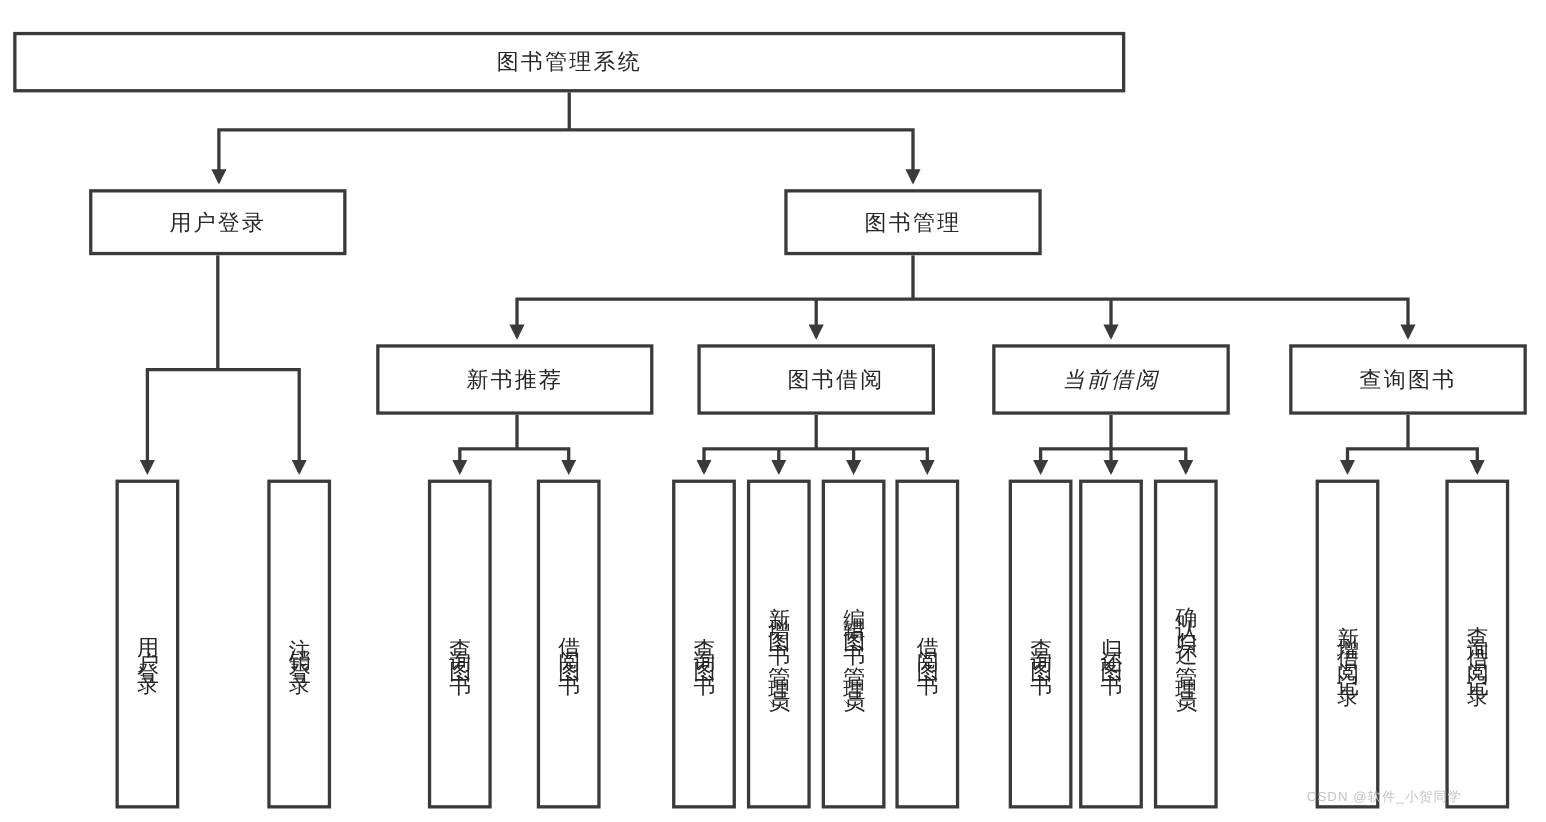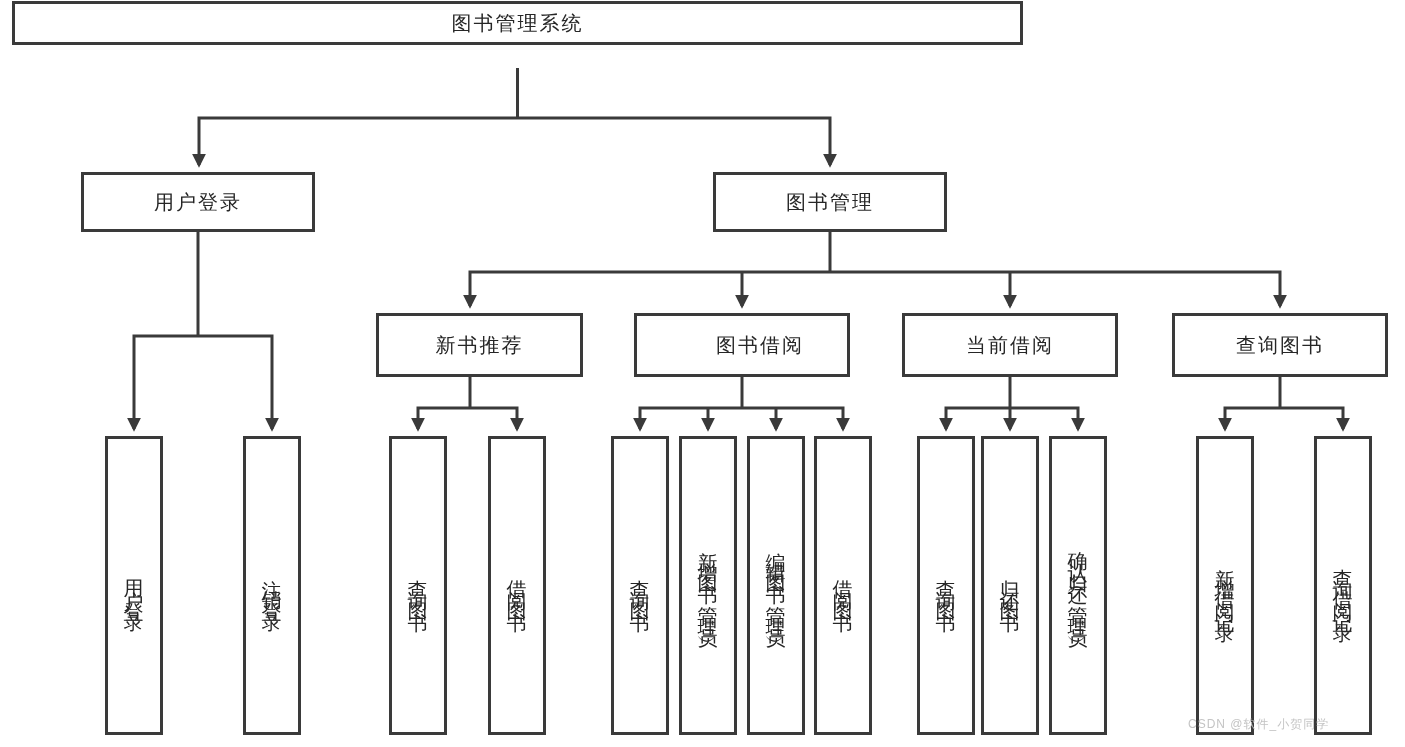--- a/index.html
+++ b/index.html
@@ -70,28 +70,28 @@
     <path d="M776,408 V429" marker-end="url(#arrow)"></path>
 
     <path d="M1010,377 V408"></path>
     <path d="M946,429 L946,408 L1078,408 L1078,429" marker-start="url(#arrow)" marker-end="url(#arrow)"></path>
     <path d="M1010,408 V429" marker-end="url(#arrow)"></path>
 
     <path d="M1280,377 V408"></path>
     <path d="M1225,429 L1225,408 L1343,408 L1343,429" marker-start="url(#arrow)" marker-end="url(#arrow)"></path>
   </svg>
 
-  <div class="box h-label" style="left:12px;top:1px;width:1011px;height:44px;">图书管理系统</div>
+  <div class="box h-label" style="left:12px;top:29px;width:1011px;height:55px;">图书管理系统</div>
 
   <div class="box h-label" style="left:81px;top:172px;width:234px;height:60px;">用户登录</div>
   <div class="box h-label" style="left:713px;top:172px;width:234px;height:60px;">图书管理</div>
 
-  <div class="box h-label" style="left:376px;top:313px;width:207px;height:64px;text-align:center;">新书推荐</div>
+  <div class="box h-label" style="left:342px;top:313px;width:252px;height:64px;text-align:center;">新书推荐</div>
   <div class="box h-label" style="left:634px;top:313px;width:216px;height:64px;padding-left:36px;">图书借阅</div>
-  <div class="box h-label" style="left:902px;top:313px;width:216px;height:64px;">当前借阅</div>
+  <div class="box h-label" style="left:902px;top:313px;width:216px;height:64px;font-style:italic;">当前借阅</div>
   <div class="box h-label" style="left:1172px;top:313px;width:216px;height:64px;">查询图书</div>
 
   <div class="box leaf" style="left:105px;top:436px;width:58px;height:299px;">
     <span class="v-label">用户登录</span>
   </div>
   <div class="box leaf" style="left:243px;top:436px;width:58px;height:299px;">
     <span class="v-label">注销登录</span>
   </div>
 
   <div class="box leaf" style="left:389px;top:436px;width:58px;height:299px;">

